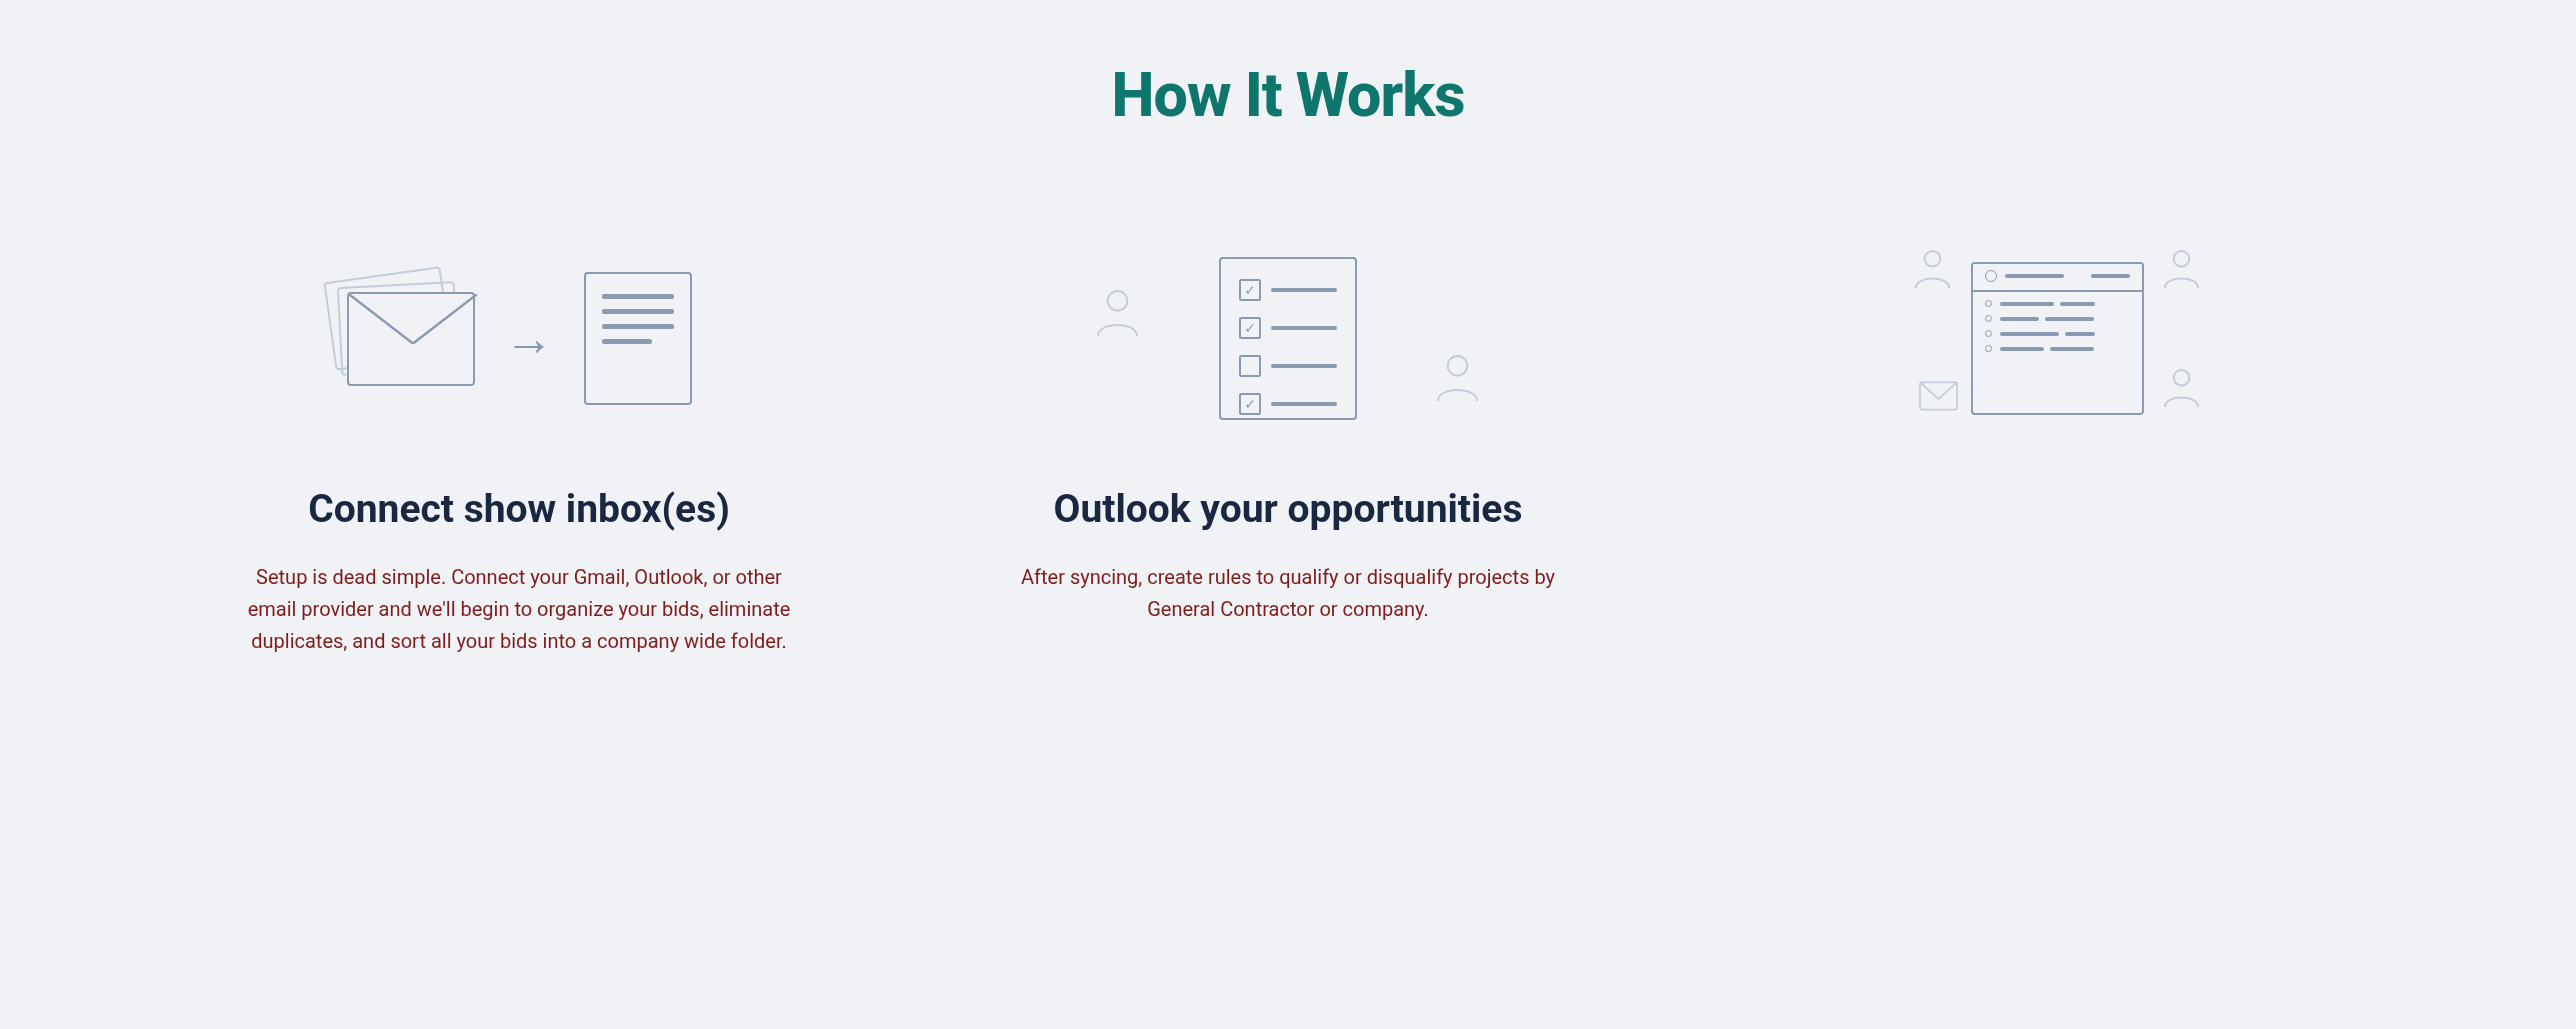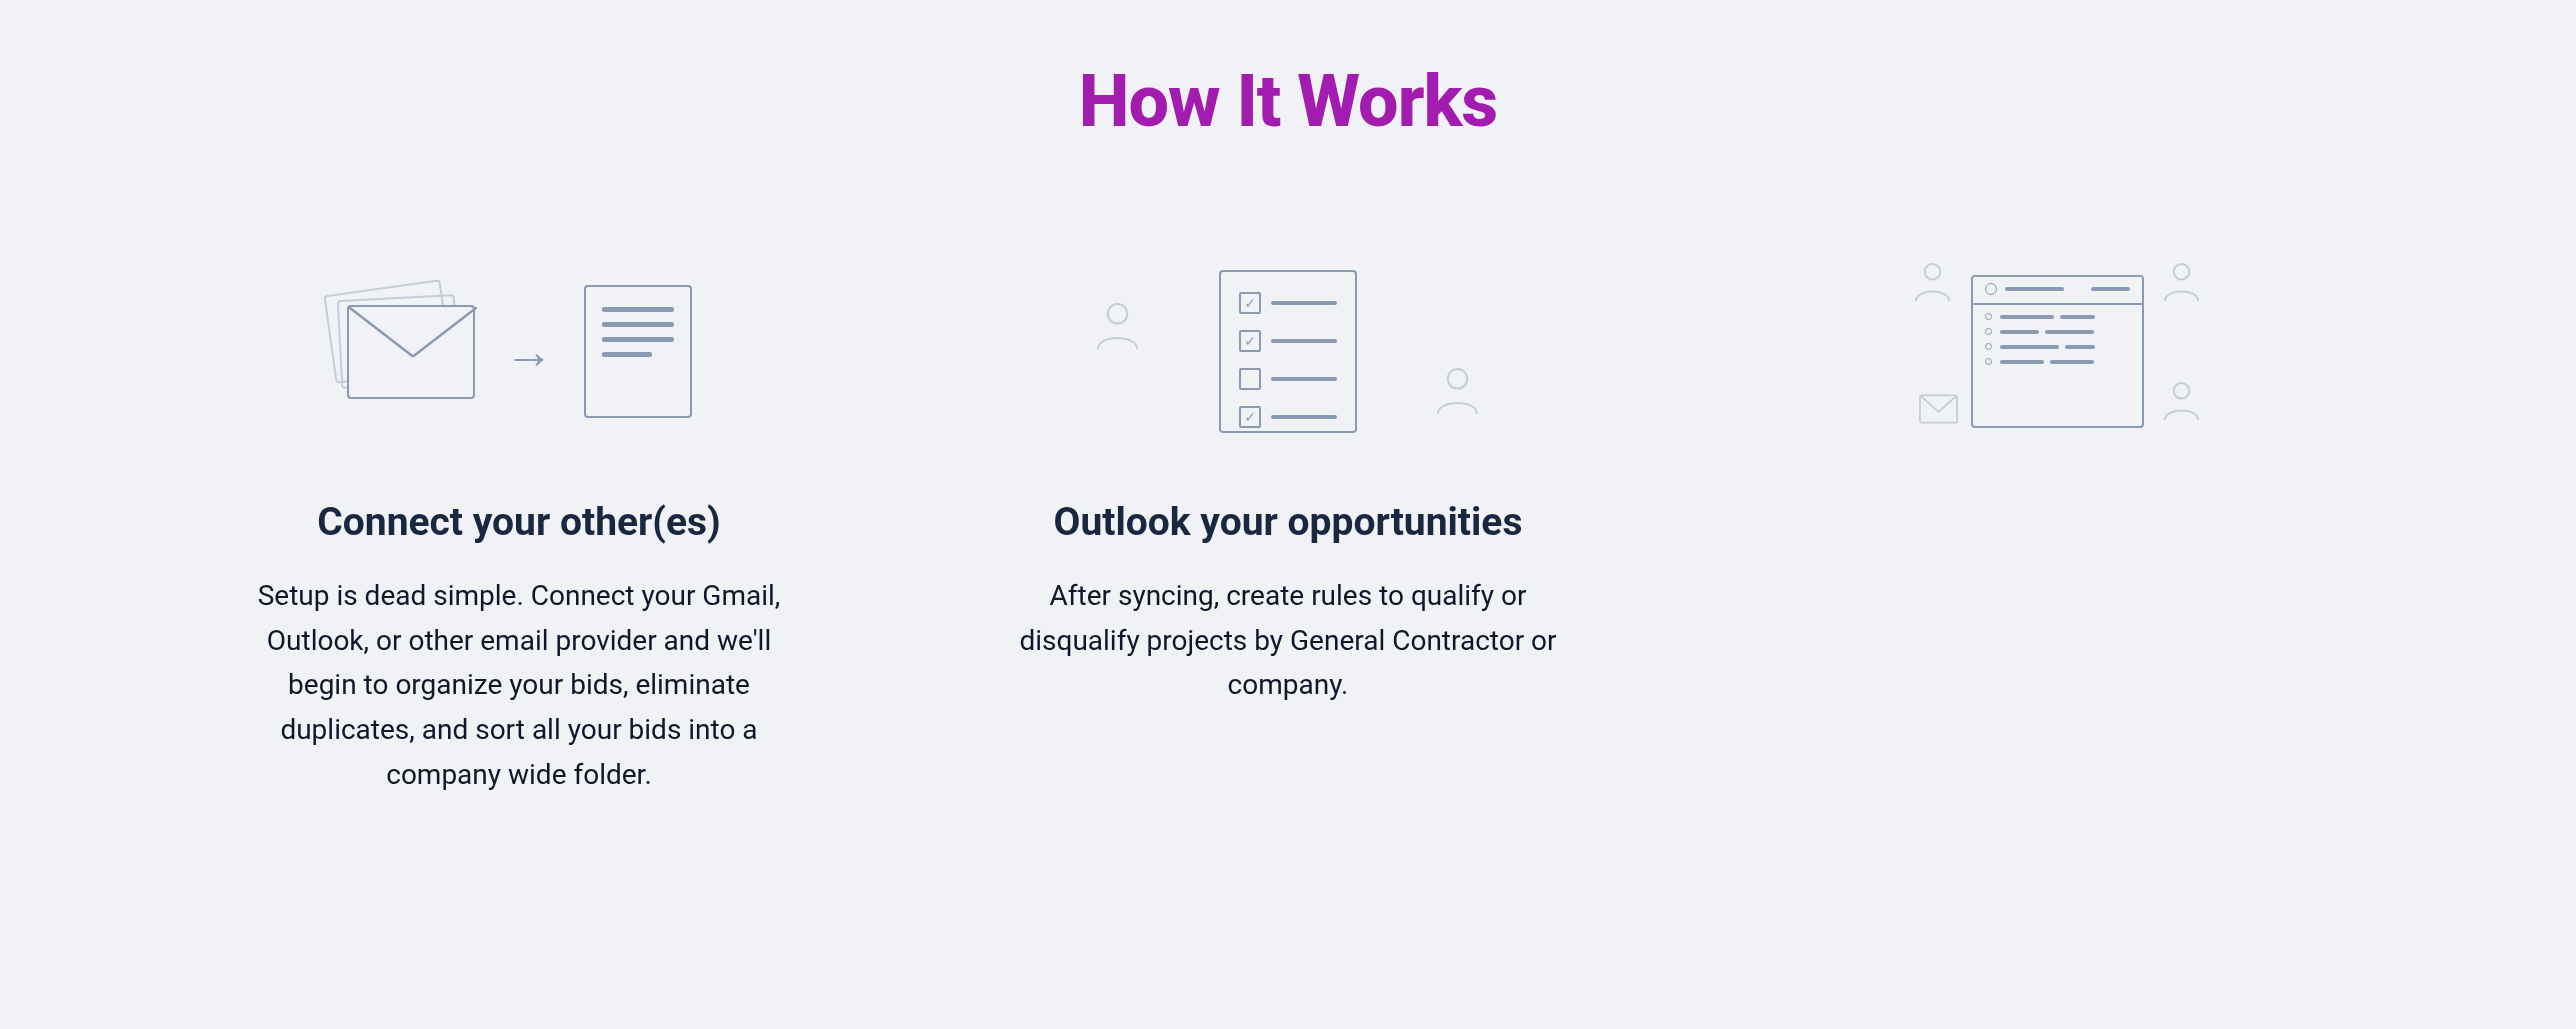--- a/index.html
+++ b/index.html
@@ -21,23 +21,23 @@
       width: 2576px;
       min-height: 1030px;
       background-color: #f0f2f5;
       display: flex;
       flex-direction: column;
       align-items: center;
       padding: 59px 39px 79px;
     }
 
     .section-title {
-      font-size: 72px;
+      font-size: 61px;
       font-weight: 800;
-      color: #a21caf;
+      color: #0f766e;
       text-align: left;
       margin-bottom: 99px;
       letter-spacing: -1px;
     }
 
     .cards-container {
       display: flex;
       justify-content: center;
       gap: 0;
       width: 100%;
@@ -251,22 +251,22 @@
 
     .card-title {
       font-size: 39px;
       font-weight: 700;
       color: #1a2740;
       margin-bottom: 28px;
       line-height: 1.2;
     }
 
     .card-description {
-      font-size: 28px;
-      color: #0f172a;
+      font-size: 20px;
+      color: #7f1d1d;
       line-height: 1.6;
       max-width: 572px;
     }
 
     
     @media screen {
       .page-container {
         transform-origin: top left;
         transform: scale(0.384);
         width: 2576px;
@@ -298,21 +298,21 @@
           </div>
           <span class="arrow-icon">→</span>
           <div class="document-icon">
             <div class="doc-line"></div>
             <div class="doc-line"></div>
             <div class="doc-line"></div>
             <div class="doc-line short"></div>
           </div>
         </div>
       </div>
-      <h2 class="card-title">Connect your other(es)</h2>
+      <h2 class="card-title">Connect show inbox(es)</h2>
       <p class="card-description">Setup is dead simple. Connect your Gmail, Outlook, or other email provider and we'll begin to organize your bids, eliminate duplicates, and sort all your bids into a company wide folder.</p>
     </div>
 
     <div class="card">
       <div class="icon-area">
         <div class="icon-qualify" style="width:256px; justify-content:center;">
 
           <div class="person-icon-left" style="left:-64px; top:30px;">
             <svg width="44" height="54" viewBox="0 0 45 55" fill="none" stroke="#c5cdd8" stroke-width="2">
               <circle cx="22" cy="14" r="10"></circle>

